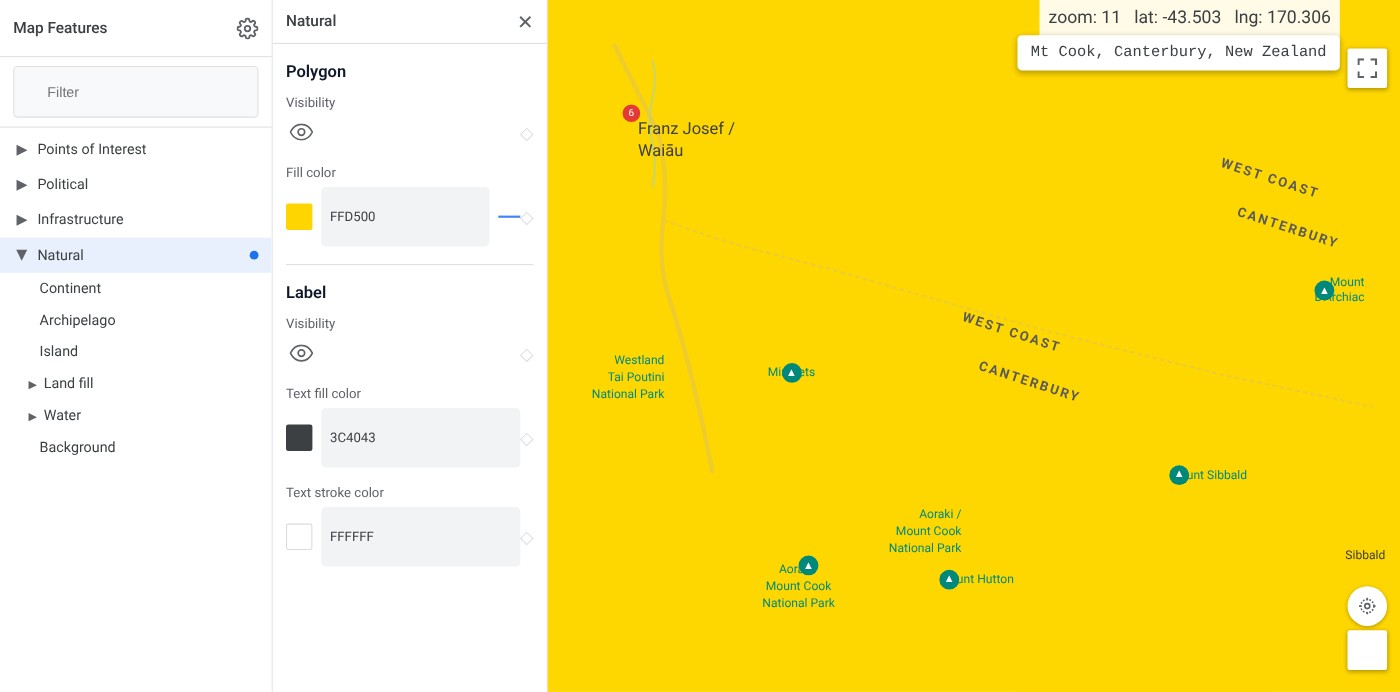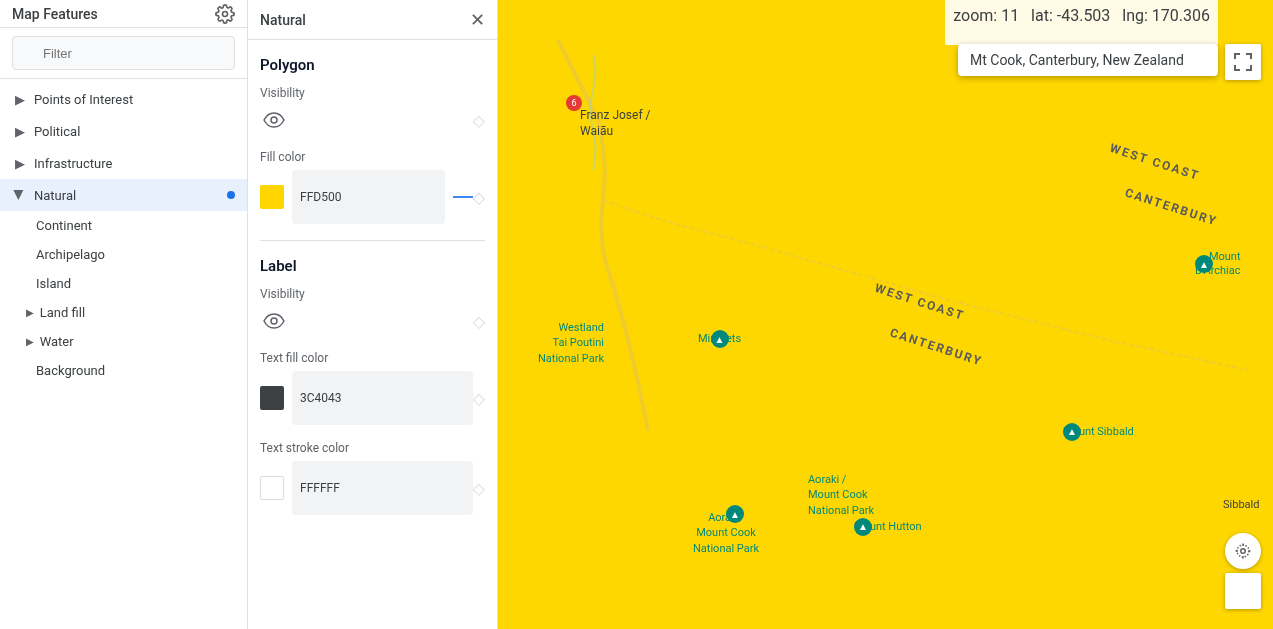--- a/index.html
+++ b/index.html
@@ -14,38 +14,38 @@
       display: flex;
       flex-direction: column;
       background: #fff;
     }
     .sidebar-header {
       display: flex;
       align-items: center;
       justify-content: space-between;
       padding: 8px 12px;
       border-bottom: 1px solid #e0e0e0;
-      height: 28px;
+      height: 52px;
     }
     .sidebar-header-title {
       font-size: 14px;
       font-weight: 500;
       color: #3c4043;
     }
     .gear-icon {
       width: 20px; height: 20px; cursor: pointer; color: #5f6368;
       display: flex; align-items: center; justify-content: center;
     }
     .filter-container {
       padding: 8px 12px;
       border-bottom: 1px solid #e0e0e0;
     }
     .filter-input {
       width: 100%;
-      height: 34px;
+      height: 47px;
       border: 1px solid #e0e0e0;
       border-radius: 4px;
       padding: 0 10px 0 30px;
       font-size: 13px;
       color: #5f6368;
       background: #f8f9fa;
       outline: none;
       position: relative;
     }
     .filter-wrapper {
@@ -397,37 +397,37 @@
   </svg>
 
   <div style="position:absolute;top:0;right:0;left:0;height:30px;display:flex;align-items:center;justify-content:flex-end;padding:0 55px;z-index:10;">
     <span class="map-coords">
       zoom: <span>11</span>&nbsp;&nbsp;
       lat: <span>-43.503</span>&nbsp;&nbsp;
       lng: <span>170.306</span>
     </span>
   </div>
 
-  <div class="search-box" style="top:44px;right:55px;">
+  <div class="search-box" style="top:32px;right:55px;font-family:Liberation Mono, monospace;">
     <span>Mt Cook, Canterbury, New Zealand</span>
   </div>
 
   <div style="position:absolute;top:44px;right:12px;">
     <button class="map-btn">
       <svg width="18" height="18" viewBox="0 0 18 18" fill="none" stroke="#5f6368" stroke-width="2">
         <path d="M1 6V1h5M12 1h5v5M17 12v5h-5M6 17H1v-5"></path>
       </svg>
     </button>
   </div>
 
   <div style="position:absolute;left:68px;top:95px;">
     <div class="marker red" style="width:16px;height:16px;font-size:9px;">6</div>
   </div>
 
-  <div style="position:absolute;left:82px;top:108px;font-size:12px;color:#3c4043;line-height:1.3;">
+  <div style="position:absolute;left:82px;top:108px;font-size:15px;color:#3c4043;line-height:1.3;">
     Franz Josef /<br>Waiāu
   </div>
 
   <div style="position:absolute;left:610px;top:155px;font-size:12px;font-weight:700;color:#5a5a5a;letter-spacing:2px;transform:rotate(18deg);pointer-events:none;">WEST COAST</div>
 
   <div style="position:absolute;left:625px;top:200px;font-size:12px;font-weight:700;color:#5a5a5a;letter-spacing:2px;transform:rotate(18deg);pointer-events:none;">CANTERBURY</div>
 
   <div style="position:absolute;left:375px;top:295px;font-size:12px;font-weight:700;color:#5a5a5a;letter-spacing:2px;transform:rotate(18deg);pointer-events:none;">WEST COAST</div>
 
   <div style="position:absolute;left:390px;top:340px;font-size:12px;font-weight:700;color:#5a5a5a;letter-spacing:2px;transform:rotate(18deg);pointer-events:none;">CANTERBURY</div>
@@ -452,21 +452,21 @@
 
   <div style="position:absolute;left:565px;top:425px;">
     <div style="display:flex;align-items:center;gap:4px;">
       <div style="font-size:11px;color:#00897b;">Mount Sibbald</div>
       <div class="marker mountain" style="width:18px;height:18px;">▲</div>
     </div>
   </div>
 
   <div style="position:absolute;left:725px;top:498px;font-size:11px;color:#3c4043;">Sibbald</div>
 
-  <div style="position:absolute;left:310px;top:472px;font-size:11px;color:#00897b;text-align:left;line-height:1.4;">
+  <div style="position:absolute;left:310px;top:460px;font-size:11px;color:#00897b;text-align:right;line-height:1.4;">
     Aoraki /<br>Mount Cook<br>National Park
   </div>
 
   <div style="position:absolute;left:195px;top:510px;font-size:11px;color:#00897b;text-align:center;line-height:1.4;">
     Aoraki/<br>Mount Cook<br>National Park
   </div>
 
   <div style="position:absolute;left:228px;top:505px;">
     <div class="marker mountain" style="width:18px;height:18px;">▲</div>
   </div>

